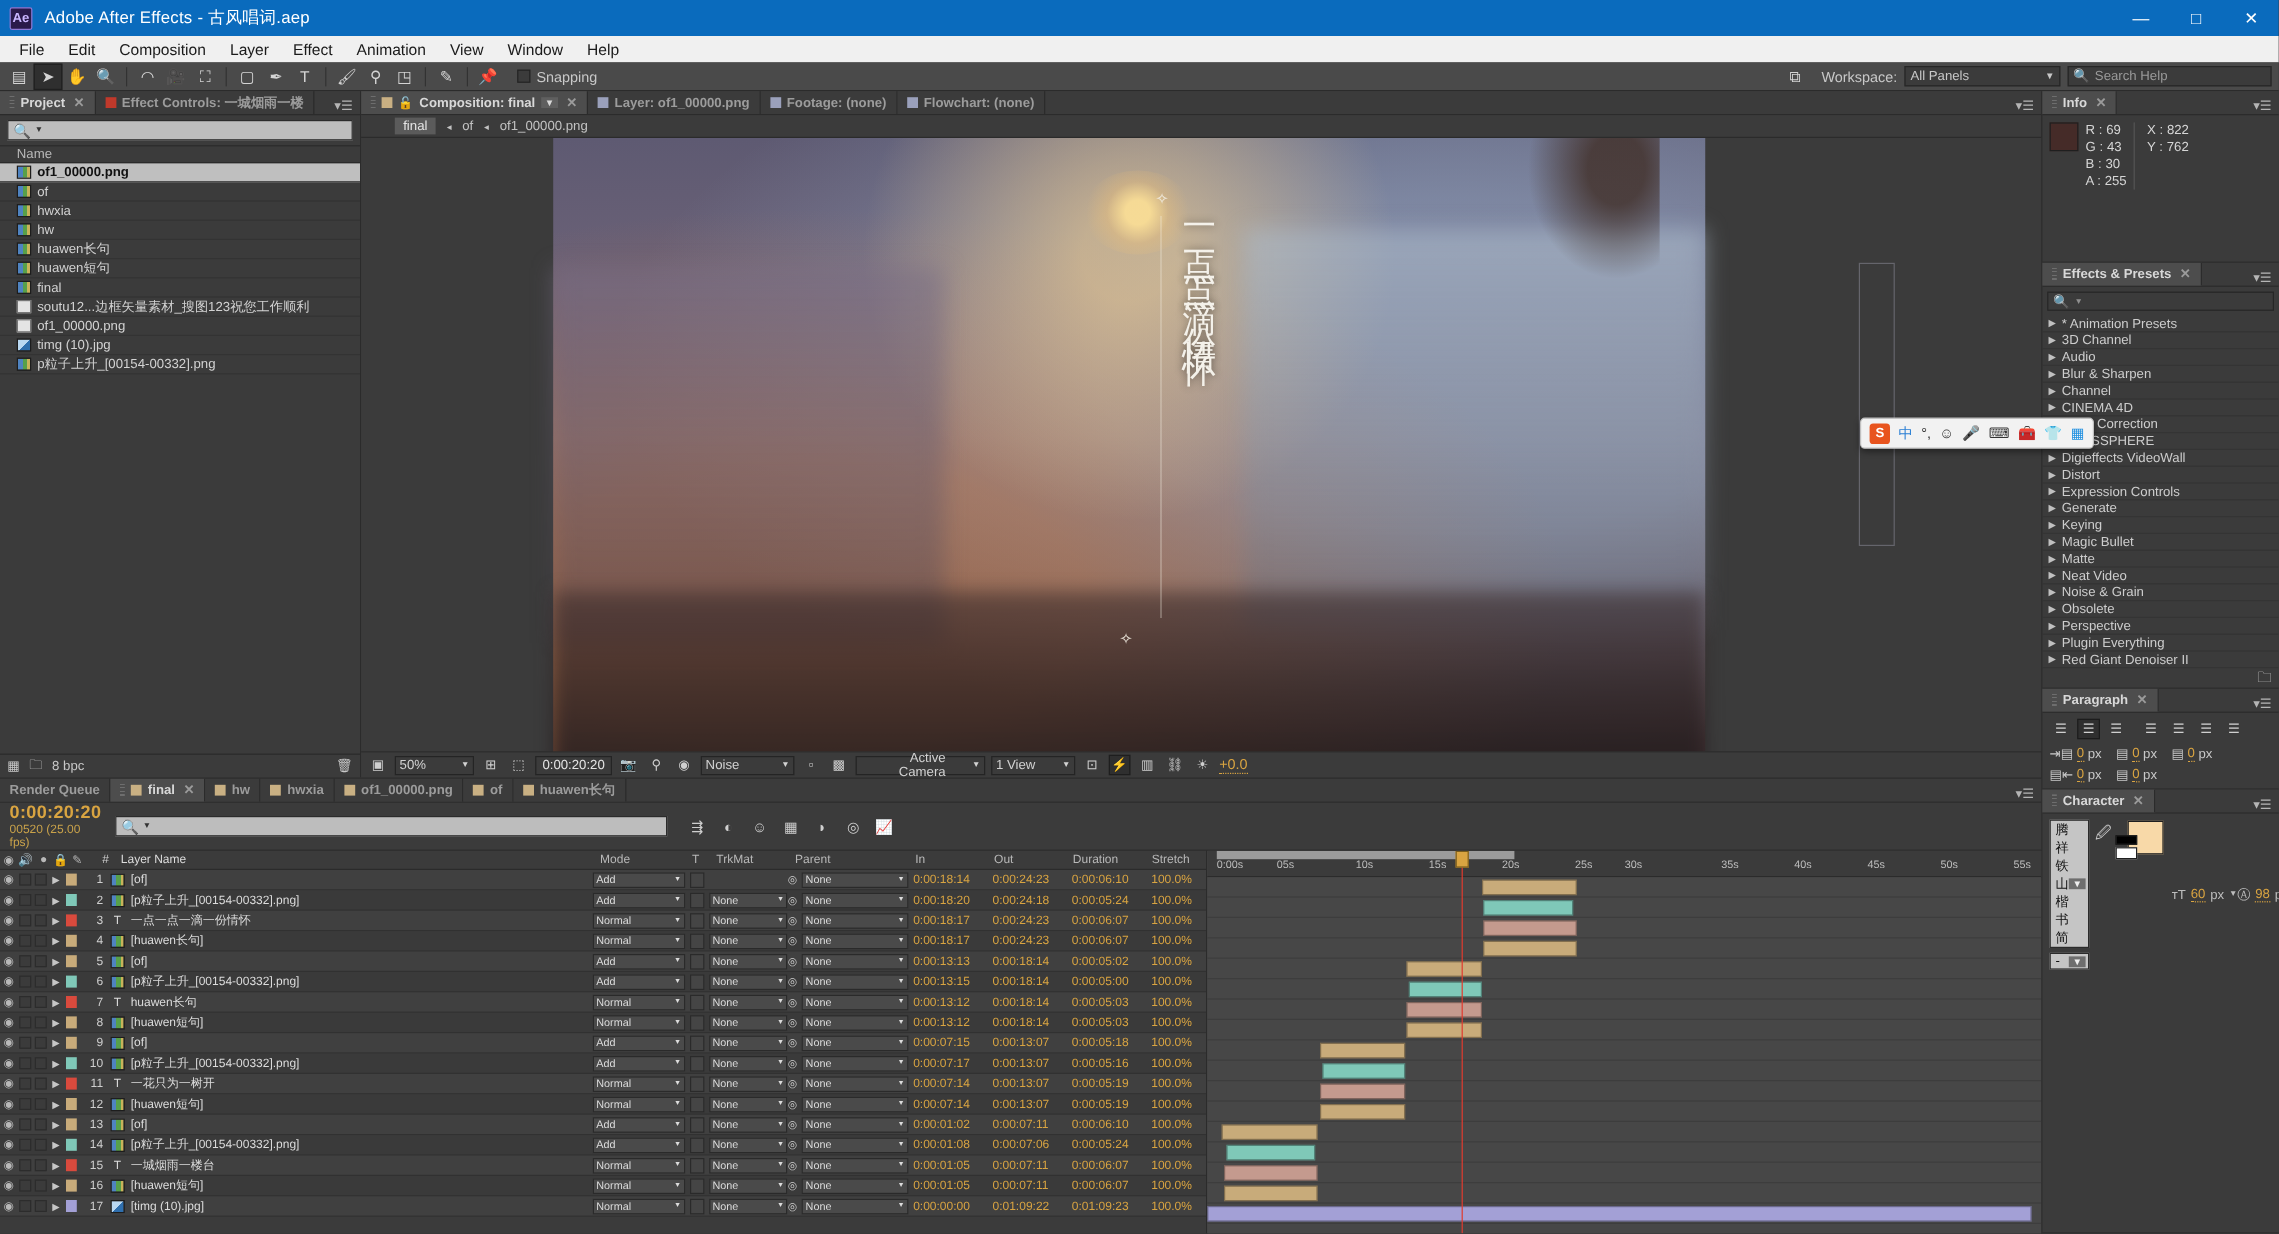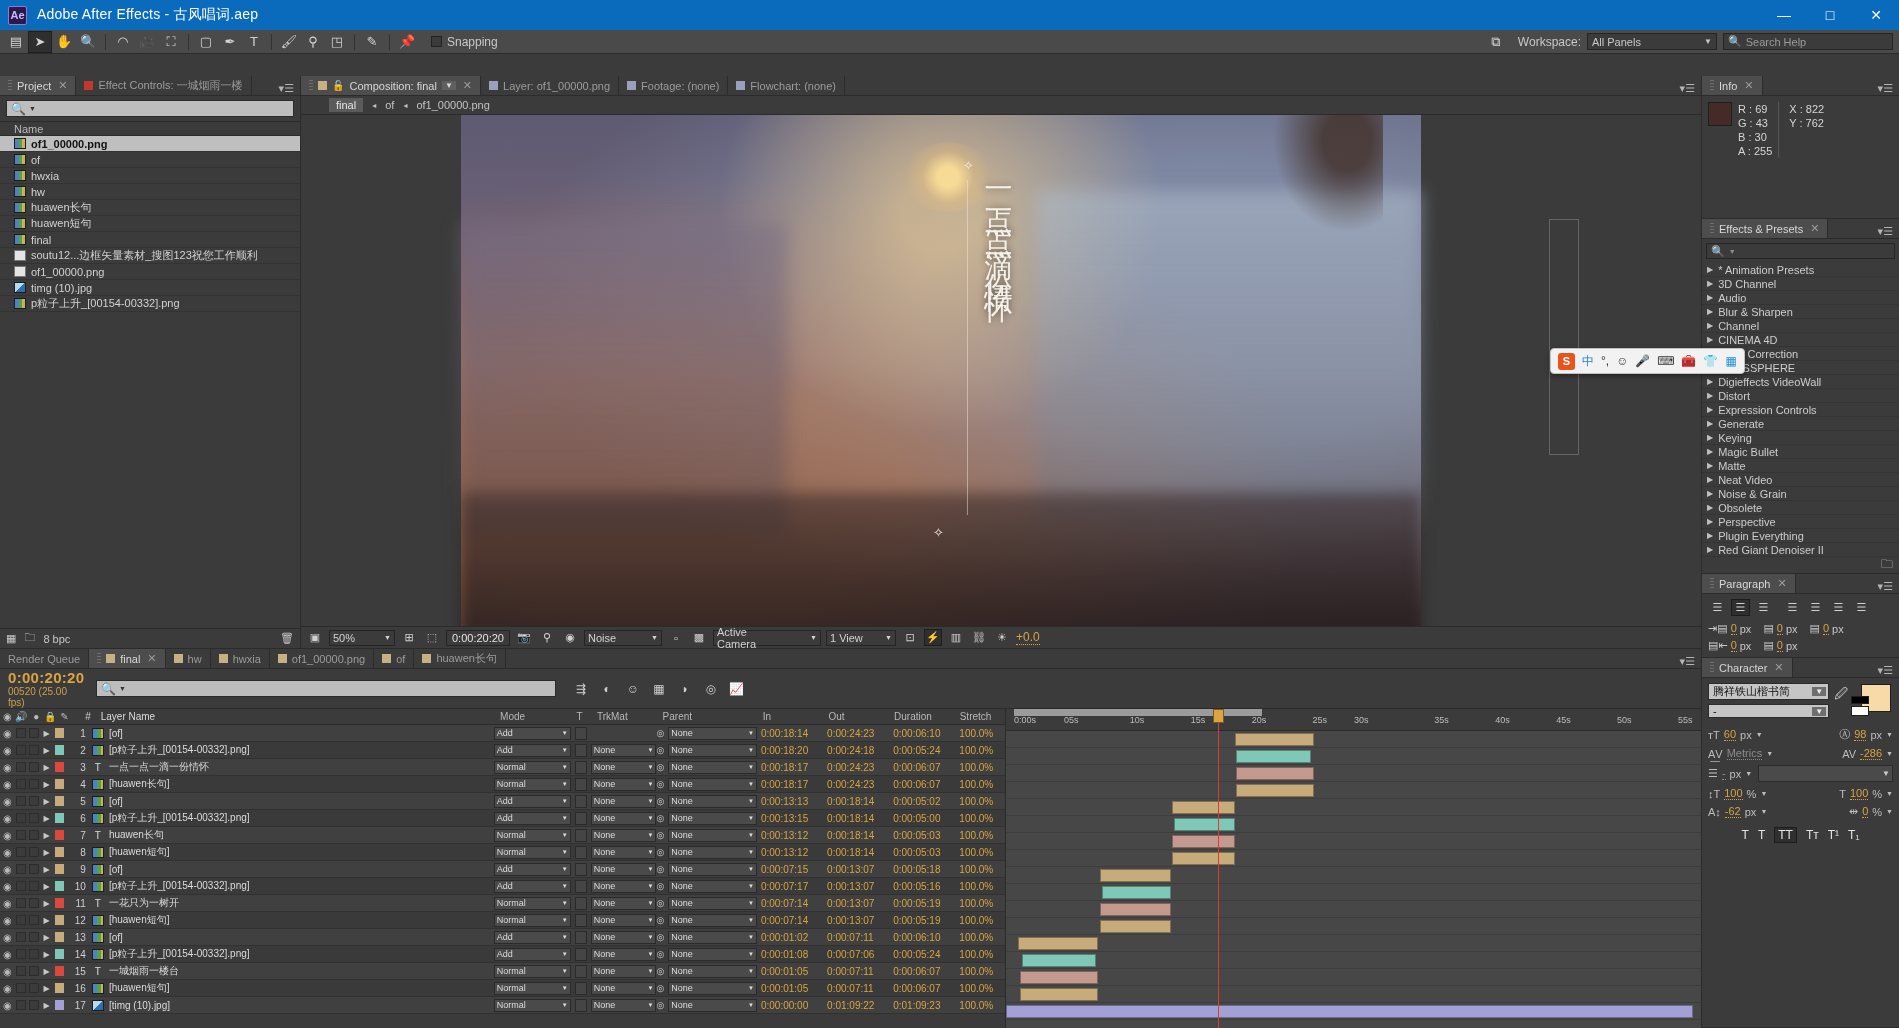--- a/index.html
+++ b/index.html
@@ -37,21 +37,21 @@
 
   
   .main{ position:absolute; top:76px; left:0; right:0; bottom:0; display:flex; }
   .col-left{ width:301px; display:flex; flex-direction:column; }
   .col-center{ flex:1; display:flex; flex-direction:column; min-width:0; }
   .col-right{ width:198px; display:flex; flex-direction:column; border-left:1px solid #2b2b2b;}
 
   
   .panel{ background:#3b3b3b; display:flex; flex-direction:column; }
   .ptabs{ height:20px; background:#3b3b3b; display:flex; align-items:flex-end; border-bottom:1px solid #2b2b2b;}
-  .ptab{ height:19px; display:flex; align-items:center; gap:5px; padding:0 8px; background:#3b3b3b; color:#9c9c9c; font-size:11px; border-right:1px solid #2b2b2b;}
+  .ptab{ height:19px; display:flex; align-items:center; gap:5px; padding:0 8px; background:#3b3b3b; color:#9c9c9c; font-size:11px; border-right:1px solid #2b2b2b;font-weight:bold;}
   .ptab.sel{ background:#4d4d4d; color:#d8d8d8;}
   .ptab .grip{ width:4px; height:11px; background:
      repeating-linear-gradient(to bottom,#6e6e6e 0 1px, transparent 1px 3px); }
   .ptab .x{ color:#9b9b9b; font-size:11px; margin-left:2px;}
   .ptab .chip{ width:9px; height:9px; background:#c0392b;}
   .ptab-menu{ margin-left:auto; padding-right:6px; color:#b5b5b5; font-size:11px; display:flex; align-items:center;}
 
   
   .proj-preview{ display:flex; padding:6px 6px 4px 6px; gap:8px; height:92px;}
   .thumb{ width:100px; height:58px; background:#000; border:1px solid #2a2a2a;}
@@ -151,21 +151,21 @@
   .ep-search{ margin:4px; height:16px; background:#3b3b3b; border:1px solid #262626; display:flex; align-items:center; gap:4px; padding:0 4px; font-size:11px; color:#8f8f8f;}
   .ep-list{ overflow:hidden;}
   .eprow{ height:14px; display:flex; align-items:center; gap:5px; padding-left:5px; font-size:11px; color:#cdcdcd; border-bottom:1px solid #343434;}
   .eprow .ar{ font-size:8px; color:#c0c0c0;}
   .para-body{ padding:5px 6px;}
   .align-row{ display:flex; gap:4px; margin-bottom:6px;}
   .al{ width:19px;height:17px; display:flex;align-items:center;justify-content:center; color:#d0d0d0; font-size:11px;}
   .al.on{ border:1px solid #1c1c1c; background:#2f2f2f;}
   .pfield{ display:flex; align-items:center; gap:3px; font-size:11px;}
   .pfield b{ color:#d9a441; font-weight:normal; border-bottom:1px dotted #d9a441;}
-  .char-body{ padding:5px 6px; display:flex; flex-direction:column; gap:5px;}
+  .char-body{ padding:5px 6px; display:flex; gap:5px;}
   .fsel{ height:17px; background:#c5c5c5; border:1px solid #2b2b2b; color:#111; display:flex; align-items:center; justify-content:space-between; padding:0 2px 0 4px; font-size:11px; flex:1;}
   .cfield{ display:flex; align-items:center; gap:4px; font-size:11px; color:#bdbdbd;}
   .cfield b{ color:#d9a441; font-weight:normal; border-bottom:1px dotted #d9a441;}
   .cfield .dim{ color:#8b8b8b; border-bottom:1px dotted #8b8b8b;}
   .tstyles{ display:flex; gap:9px; justify-content:center; align-items:center; padding-top:4px; color:#e2e2e2; font-size:12px;}
   .tstyles .on{ border:1px solid #1c1c1c; background:#2f2f2f; padding:0 3px;}
 
   
   .ime{ position:absolute; left:1550px; top:348px; height:26px; background:#f2f2f2; border:1px solid #c0c0c0; border-radius:4px;
         display:flex; align-items:center; gap:7px; padding:0 7px; color:#333; font-size:12px; box-shadow:0 2px 5px rgba(0,0,0,.4); z-index:30;}
@@ -180,20 +180,31 @@
   <div class="titlebar">
     <div class="ae-logo">Ae</div>
     <div class="title-text">Adobe After Effects - 古风唱词.aep</div>
     <div class="win-ctrls">
       <div class="win-btn">—</div>
       <div class="win-btn">□</div>
       <div class="win-btn close">✕</div>
     </div>
   </div>
 
+  <div class="menubar" id="menubar">
+      <div class="mi">File</div>
+      <div class="mi">Edit</div>
+      <div class="mi">Composition</div>
+      <div class="mi">Layer</div>
+      <div class="mi">Effect</div>
+      <div class="mi">Animation</div>
+      <div class="mi">View</div>
+      <div class="mi">Window</div>
+      <div class="mi">Help</div>
+    </div>
 
   <div class="toolbar">
     <div class="tool">▤</div>
     <div class="tool active">➤</div>
     <div class="tool">✋</div>
     <div class="tool">🔍</div>
     <div class="tsep"></div>
     <div class="tool">◠</div>
     <div class="tool">🎥</div>
     <div class="tool">⛶</div>
@@ -372,21 +383,21 @@
           <div class="tc-box">0:00:20:20</div>
           <div class="ibtn">📷</div>
           <div class="ibtn">⚲</div>
           <div class="ibtn">◉</div>
           <div class="minisel" style="width:78px;">
             <span>Noise</span>
             <span style="font-size:7px;">▼</span>
           </div>
           <div class="ibtn">▫</div>
           <div class="ibtn">▩</div>
-          <div class="minisel" style="width:108px;">
+          <div class="minisel" style="width:108px;text-align:right;">
             <span>Active Camera</span>
             <span style="font-size:7px;">▼</span>
           </div>
           <div class="minisel" style="width:70px;">
             <span>1 View</span>
             <span style="font-size:7px;">▼</span>
           </div>
           <div class="ibtn">⊡</div>
           <div class="ibtn on">⚡</div>
           <div class="ibtn">▥</div>

